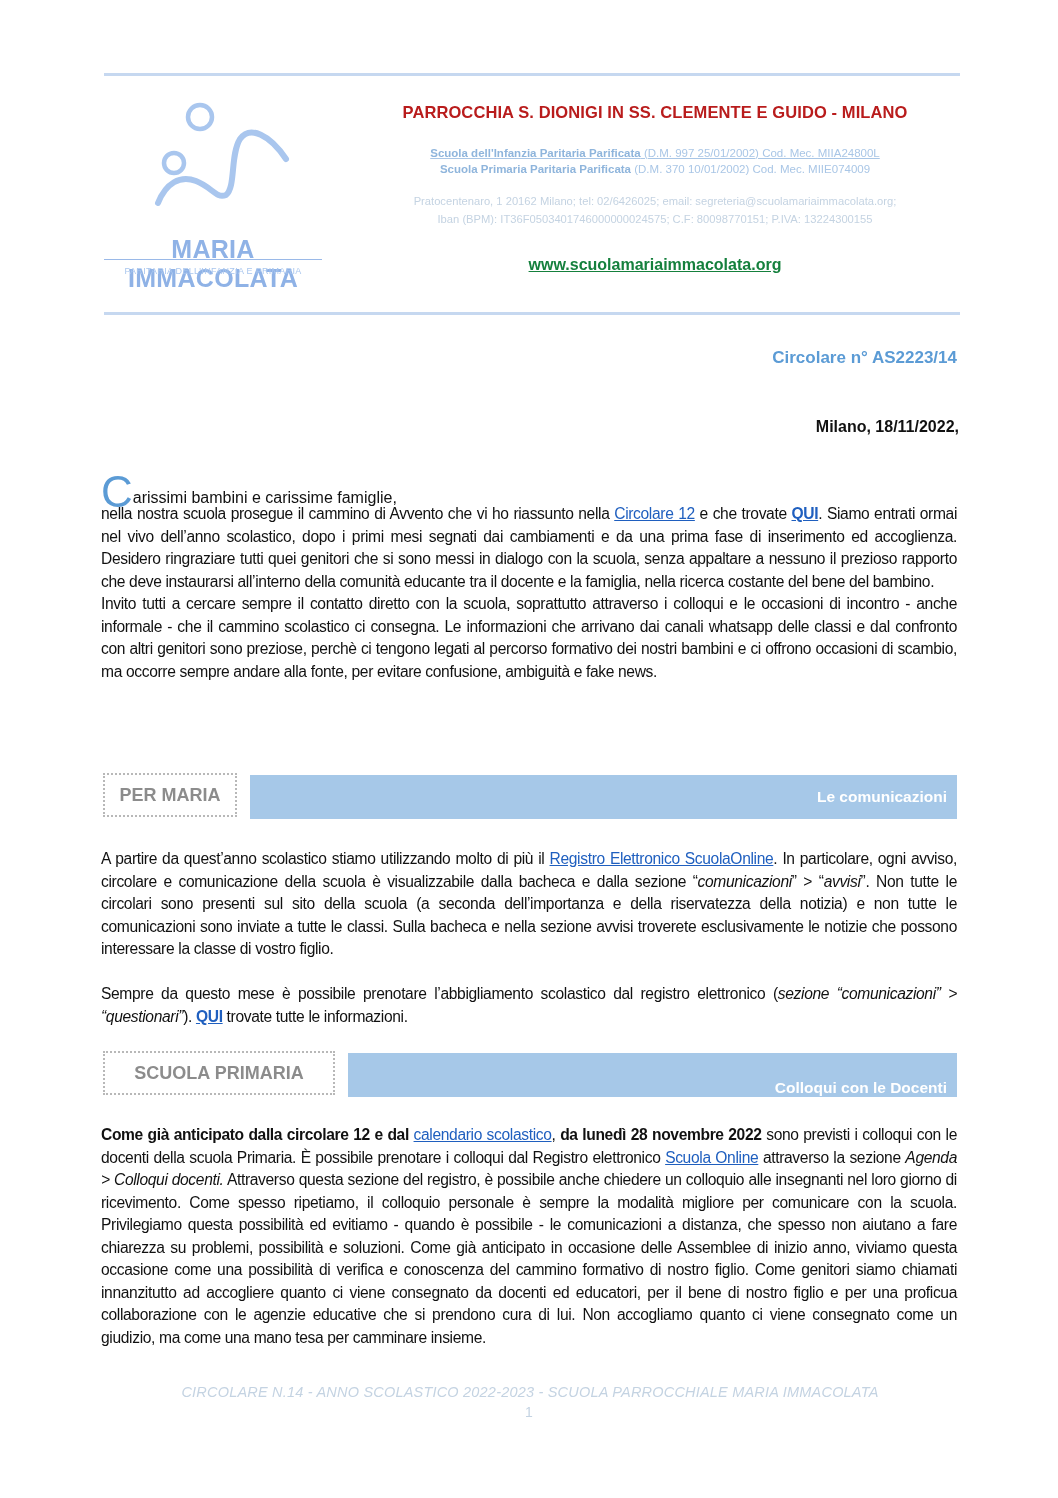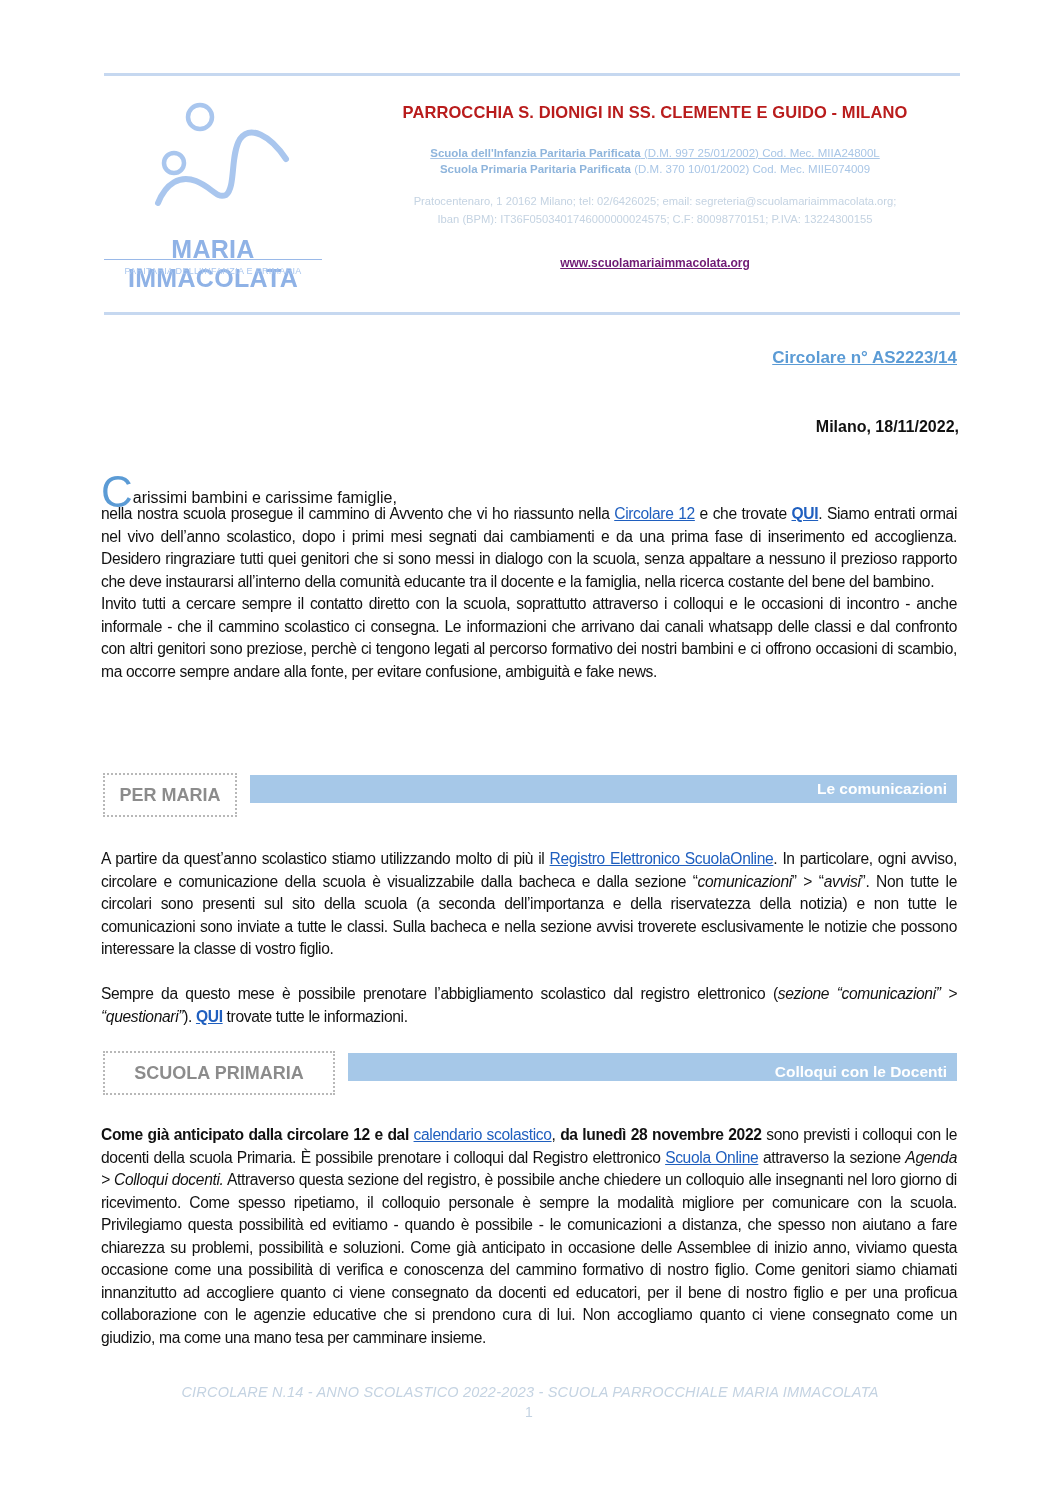--- a/index.html
+++ b/index.html
@@ -15,38 +15,38 @@
     .logo .rule { position: absolute; left: 4px; top: 164px; width: 218px; height: 1px; background: #9ab9e8; }
     .logo .l3 { position: absolute; left: 0; top: 171px; width: 226px; text-align: center; font-size: 9px; color: #a9c6ee; letter-spacing: 0.3px; }
 
     .hdr { position: absolute; left: 360px; width: 590px; text-align: center; }
     .hdr-title { top: 103px; font-size: 16.5px; font-weight: bold; color: #b91c1c; letter-spacing: 0.1px; }
     .hdr-line { font-size: 11.5px; color: #a9c6e6; line-height: 16px; }
     .hdr-line b { color: #8fb5dc; }
     #hdr-l1 { top: 145px; text-decoration: underline; }
     #hdr-l2 { top: 161px; }
     .hdr-addr { top: 192px; font-size: 11.2px; color: #c4d3e2; line-height: 18px; }
-    .hdr-web { top: 256px; font-size: 12px; font-weight: bold; color: #701a75; text-decoration: underline; }
+    .hdr-web { top: 256px; font-size: 16px; font-weight: bold; color: #15803d; text-decoration: underline; }
 
-    .circ { position: absolute; right: 101px; top: 348px; font-size: 17px; font-weight: bold; color: #5b9bd5; text-decoration: underline; }
+    .circ { position: absolute; right: 101px; top: 348px; font-size: 17px; font-weight: bold; color: #5b9bd5; }
     .date { position: absolute; right: 99px; top: 418px; font-size: 16px; color: #111; font-weight: bold; }
 
     .greet { position: absolute; left: 101px; top: 470px; font-size: 16px; }
     .greet .cap { font-size: 44px; color: #5b9bd5; line-height: 44px; vertical-align: -4px; }
 
     .para { position: absolute; left: 101px; width: 856px; font-size: 15.6px; line-height: 22.5px; text-align: justify; color: #111; font-family: "Liberation Sans Narrow", "Liberation Sans", sans-serif; letter-spacing: -0.35px; }
     .para a, .para .link { color: #1f5fbf; text-decoration: underline; }
     .para .qui { color: #1f5fbf; text-decoration: underline; font-weight: bold; }
     #p1 { top: 503px; }
     #p2 { top: 848px; }
     #p3 { top: 983px; }
     #p4 { top: 1124px; }
 
     .sec-tag { position: absolute; left: 103px; height: 44px; border: 2px dotted #b8b8b8; box-sizing: border-box; display: flex; align-items: center; justify-content: center; font-weight: bold; font-size: 18px; color: #8c8c8c; }
-    .sec-bar { position: absolute; height: 28px; background: #a6c8e8; display: flex; align-items: center; justify-content: flex-end; padding-right: 10px; box-sizing: border-box; color: #ffffff; font-weight: bold; font-size: 15.5px; }
+    .sec-bar { position: absolute; height: 44px; background: #a6c8e8; display: flex; align-items: center; justify-content: flex-end; padding-right: 10px; box-sizing: border-box; color: #ffffff; font-weight: bold; font-size: 15.5px; }
     #tag1 { top: 773px; width: 134px; }
     #bar1 { top: 775px; left: 250px; width: 707px; }
     #tag2 { top: 1051px; width: 232px; }
     #bar2 { top: 1053px; left: 348px; width: 609px; align-items: flex-end; }
 
     .footer { position: absolute; left: 100px; width: 860px; top: 1384px; text-align: center; font-size: 14.5px; font-style: italic; color: #c4d3e2; letter-spacing: 0.2px; }
     .pagenum { position: absolute; left: 0; width: 1058px; top: 1404px; text-align: center; font-size: 14px; color: #c4d3e2; }
   </style>
 </head>
 <body>

